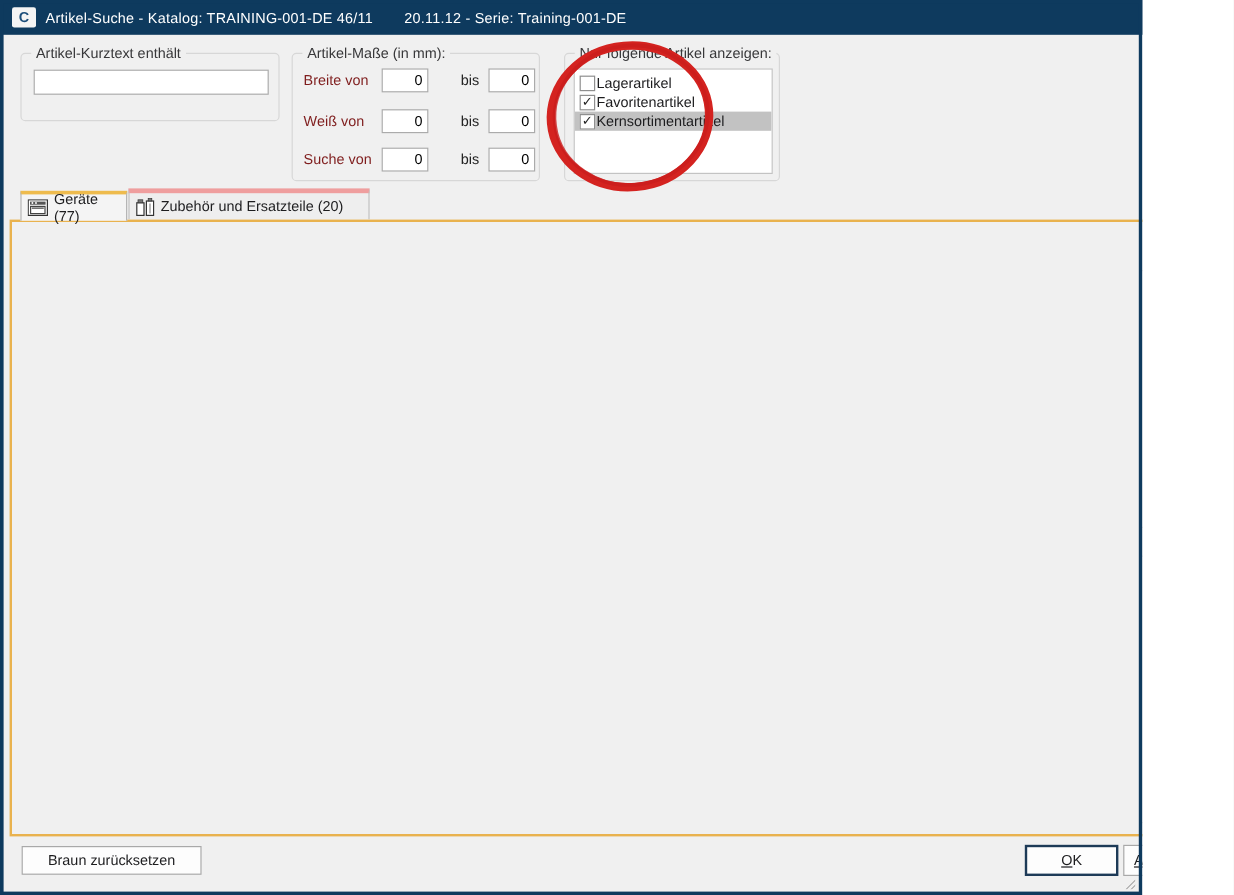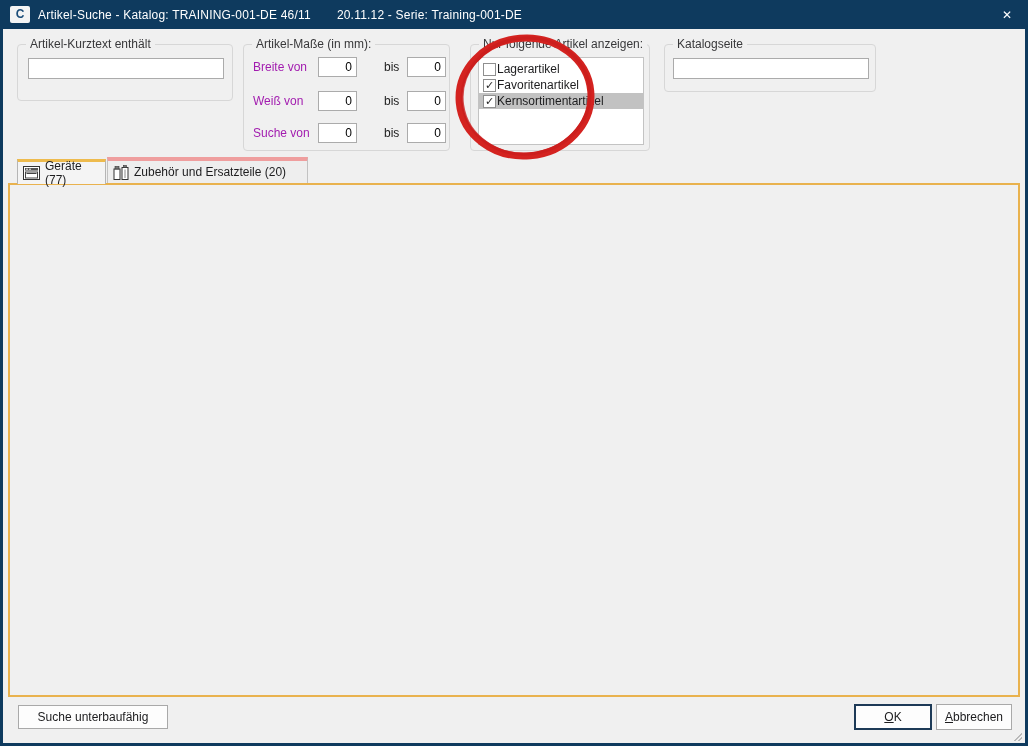--- a/index.html
+++ b/index.html
@@ -1,37 +1,37 @@
 <!DOCTYPE html>
 <html><head>
 <meta charset="utf-8">
 <style>
   * { box-sizing: border-box; margin: 0; padding: 0; }
   html,body { width:1028px; height:746px; }
   body { font-family:"Liberation Sans", sans-serif; font-size:12px; color:#1d1d1f; background:#fff; }
 
-  .window { position:relative; width:1028px; height:746px; background:#f0f0f0; overflow:hidden; }
+  .window { position:relative; width:952px; height:746px; background:#f0f0f0; overflow:hidden; }
   .frame  { position:absolute; inset:0; border:3px solid #0e3a5e; pointer-events:none; z-index:60; }
 
   
   .titlebar { position:absolute; left:0; top:0; width:1028px; height:29px; background:#0e3a5e; color:#fff; display:flex; align-items:center; z-index:40; }
   .app-icon { width:20px; height:17px; margin:0 8px 0 10px; background:#f4f4f4; border-radius:2px; color:#1c4e7a; font-weight:bold; font-size:12px; line-height:16px; text-align:center; }
   .app-icon::before { content:"C"; }
   .title-text { font-size:12px; letter-spacing:.2px; }
   .title-gap { display:inline-block; width:26px; }
   .close-btn { margin-left:auto; width:42px; height:29px; display:flex; align-items:center; justify-content:center; color:#fff; font-size:12px; cursor:pointer; }
 
   
   .group { position:absolute; border:1px solid #d7d7d7; border-radius:4px; }
   .group-label { position:absolute; top:-8px; left:8px; background:#f0f0f0; padding:0 4px; color:#38383a; white-space:nowrap;text-align:right; }
   .txt-input { position:absolute; border:1px solid #ababab; background:#fff; font-family:"Liberation Sans",sans-serif; font-size:12px; padding:0 4px; outline:none; }
   .num-input { text-align:right; }
 
   .masse-row { position:absolute; left:0; width:100%; height:21px; }
-  .masse-label { position:absolute; left:9px; top:4px; color:#a21caf; }
+  .masse-label { position:absolute; left:9px; top:4px; color:#7f1d1d; }
   .bis-label { position:absolute; left:140px; top:4px; color:#222; }
 
   
   .az-listbox { position:absolute; left:7px; top:12px; width:166px; height:88px; background:#fff; border:1px solid #c3c3c3; padding-top:3px; overflow:hidden; }
   .az-row { display:flex; align-items:center; height:16px; padding-left:4px; gap:1px; }
   .az-row.selected { background:#c2c2c2; }
 
   
   .cb { flex:none; width:13px; height:13px; border:1px solid #8f8f8f; background:#fff; font-size:11px; line-height:11px; text-align:center; color:#262626; }
   .cb.checked::before { content:"✓"; }
@@ -152,24 +152,20 @@
           <span>Favoritenartikel</span>
         </div>
 
         <div class="az-row selected">
           <span class="cb checked"></span>
           <span>Kernsortimentartikel</span>
         </div>
       </div>
   </div>
 
-  <div class="group" style="left:664px;top:44px;width:212px;height:48px;">
-    <span class="group-label">Katalogseite</span>
-    <input class="txt-input" style="left: 8px; top: 13px; width: 196px; height: 21px;" value="">
-  </div>
 
   <svg class="annotation" width="172" height="142" viewBox="0 0 172 142">
     <ellipse cx="85" cy="69" rx="66" ry="59" fill="none" stroke="#d42320" stroke-width="7" transform="rotate(-5 85 69)"></ellipse>
     <ellipse cx="86" cy="68" rx="64" ry="58" fill="none" stroke="#c91d1d" stroke-width="3" transform="rotate(-8 86 68)" opacity="0.8"></ellipse>
   </svg>
 
   <div class="tab tab-active">
     <svg width="17" height="14" viewBox="0 0 17 14">
       <rect x="0.5" y="0.5" width="16" height="13" fill="#fff" stroke="#333"></rect>
       <rect x="2" y="2" width="13" height="2.6" fill="#555"></rect>
@@ -569,19 +565,19 @@
 
         <div class="clr-row">
           <span class="cb"></span>
           <span>Vollintegriert</span>
           <span class="spacer"></span>
           <span class="count">(7)</span>
         </div>
       </div>
   </div>
 
-  <div class="btn btn-reset">Suche unterbaufähig</div>
+  <div class="btn btn-reset">Braun zurücksetzen</div>
   <div class="btn btn-ok"><u>O</u>K</div>
   <div class="btn btn-cancel"><u>A</u>bbrechen</div>
   <div class="resize-grip"></div>
 
   <div class="frame"></div>
 </div>
 
 </body></html>

